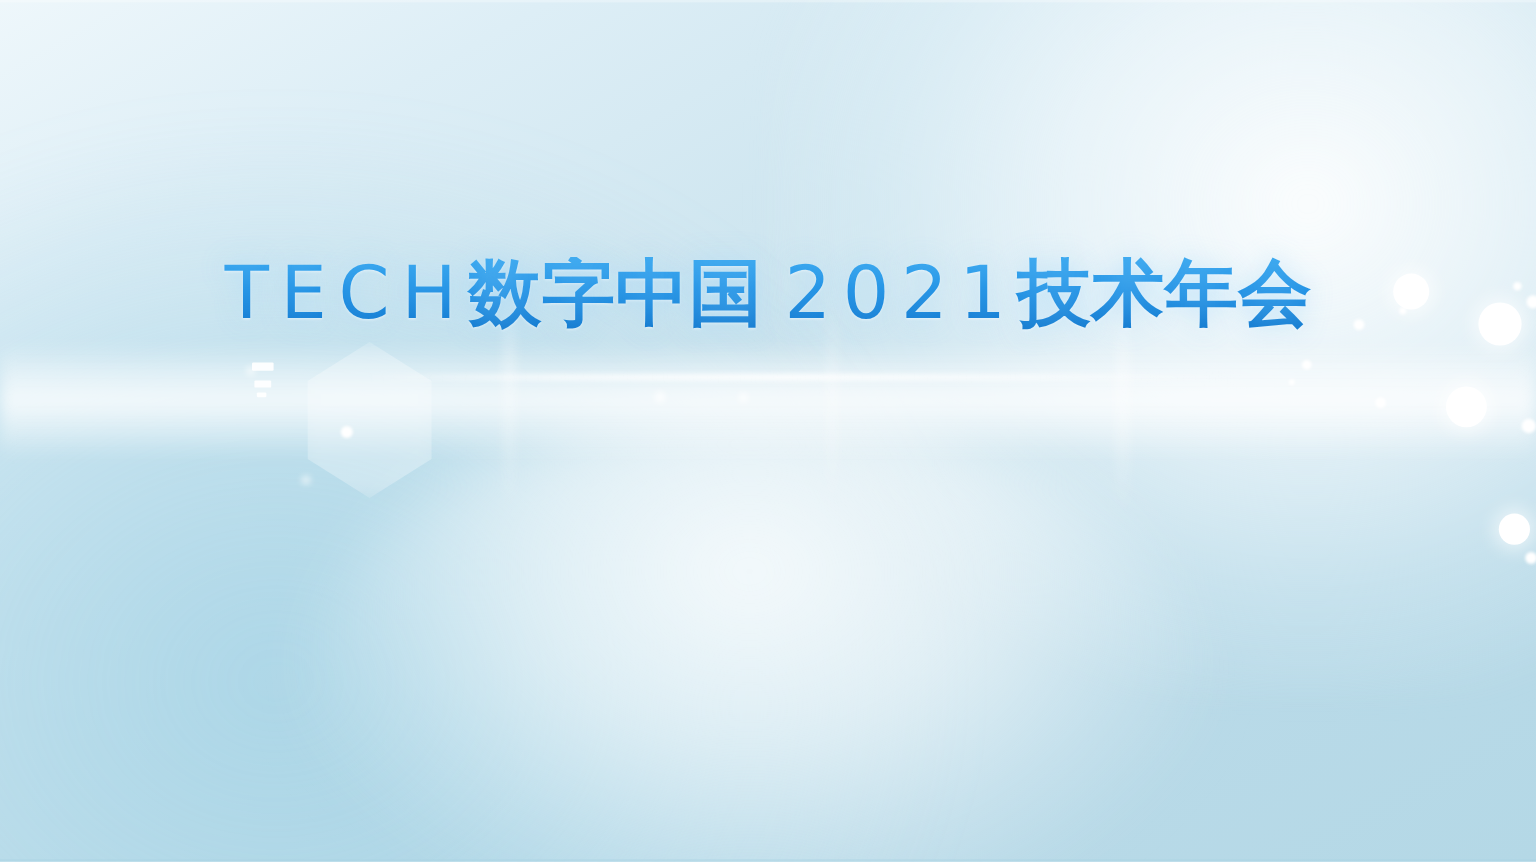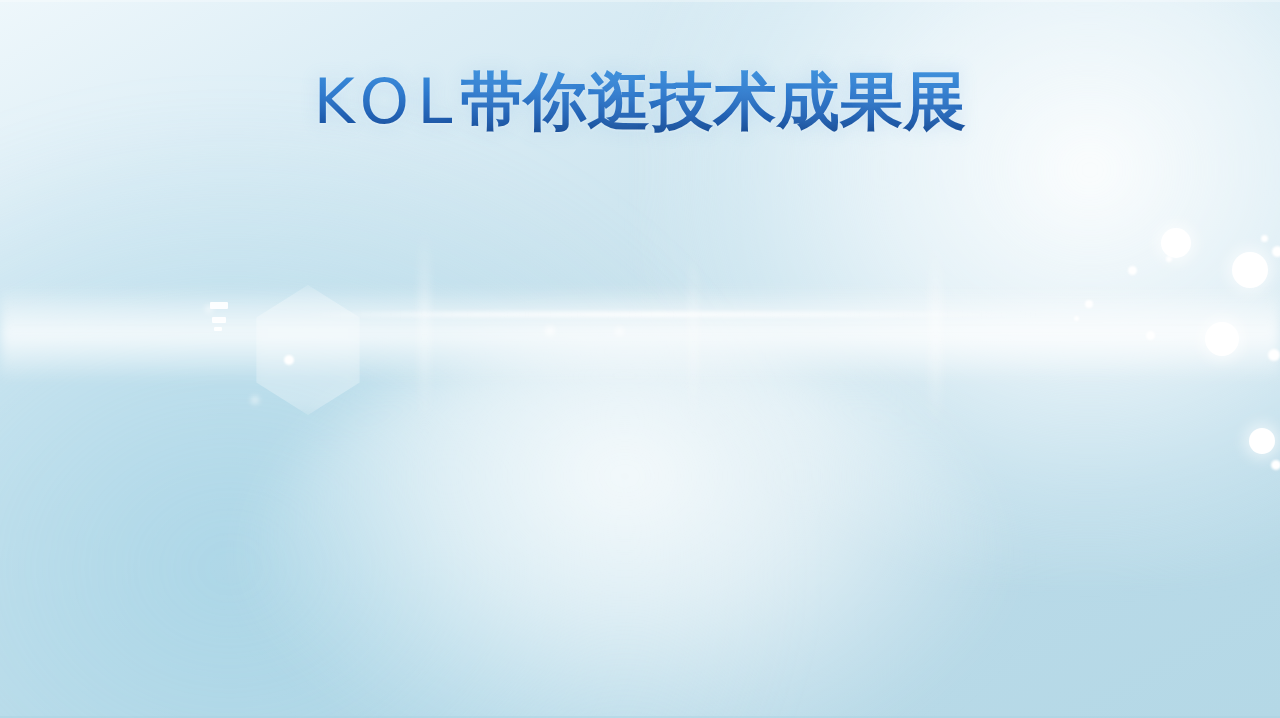--- a/index.html
+++ b/index.html
@@ -246,23 +246,23 @@
   <div class="dot faint" style="left:616px;top:328px;width:7px;height:7px;"></div>
   <div class="dot faint" style="left:252px;top:397px;width:6px;height:6px;"></div>
   <div class="dot faint" style="left:206px;top:306px;width:6px;height:6px;"></div>
 
   <div class="spark" style="left:210px;top:302px;width:18px;height:7px;"></div>
   <div class="spark" style="left:212px;top:317px;width:14px;height:6px;"></div>
   <div class="spark" style="left:214px;top:327px;width:8px;height:4px;"></div>
 
   <div class="title-block">
 
-
-    <div class="subline">
-      <span class="lat">KOL</span><span class="han">带你逛技术成果展</span>
+    <div class="headline">
+      <span class="lat">TECH</span><span class="han">数字中国</span><span class="gap"></span><span class="lat">2021</span><span class="han">技术年会</span>
     </div>
+
 
   </div>
 
   <div class="edge-top"></div>
   <div class="edge-bottom"></div>
 
 </div>
 
 </body></html>

